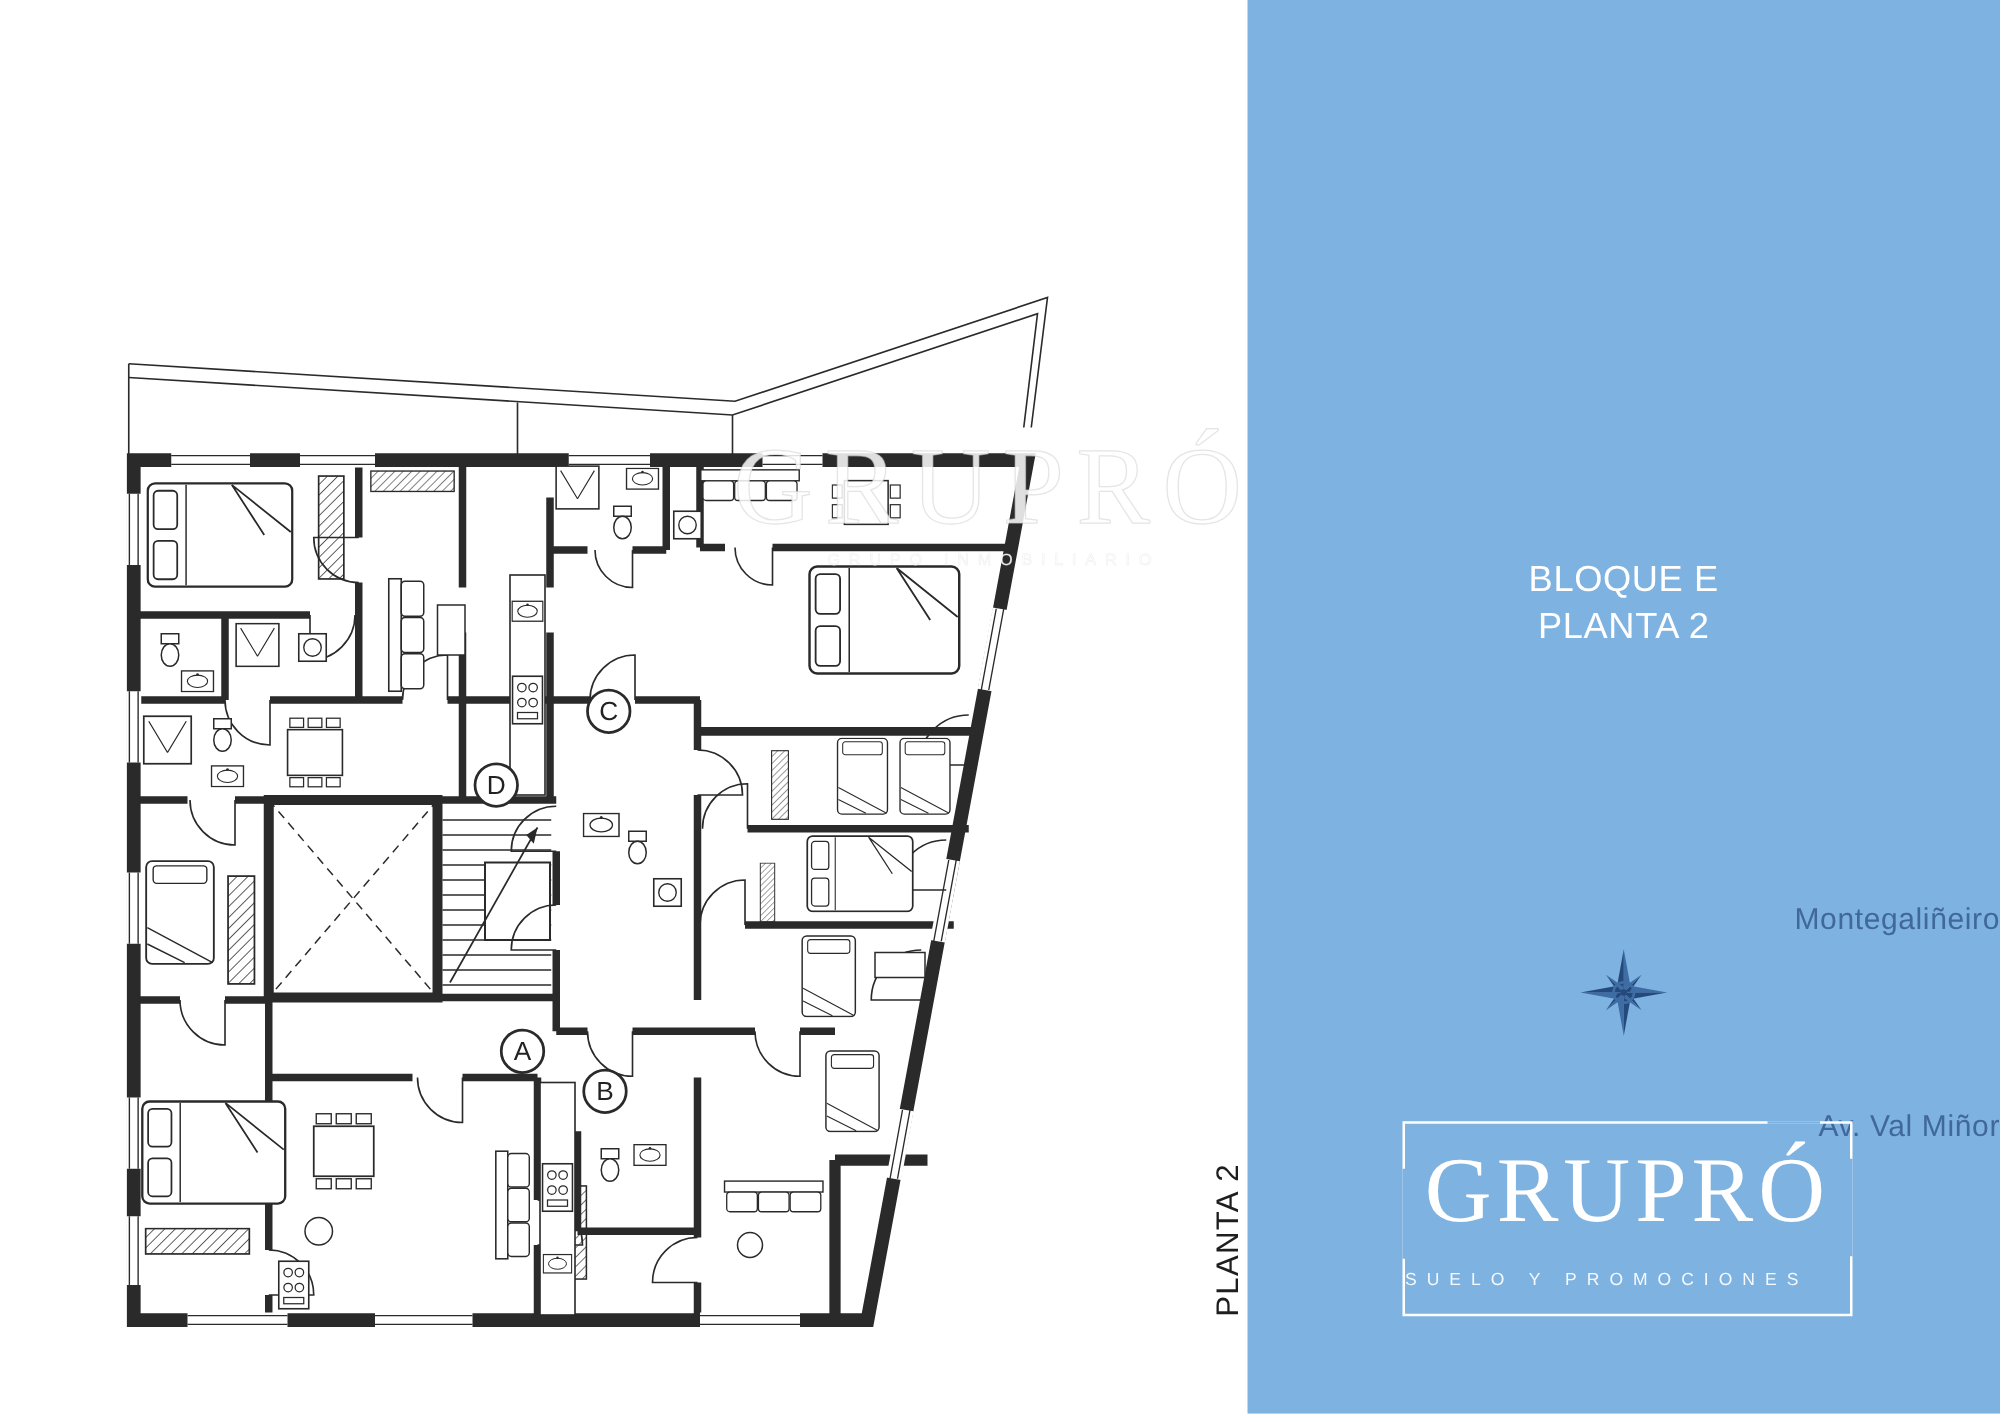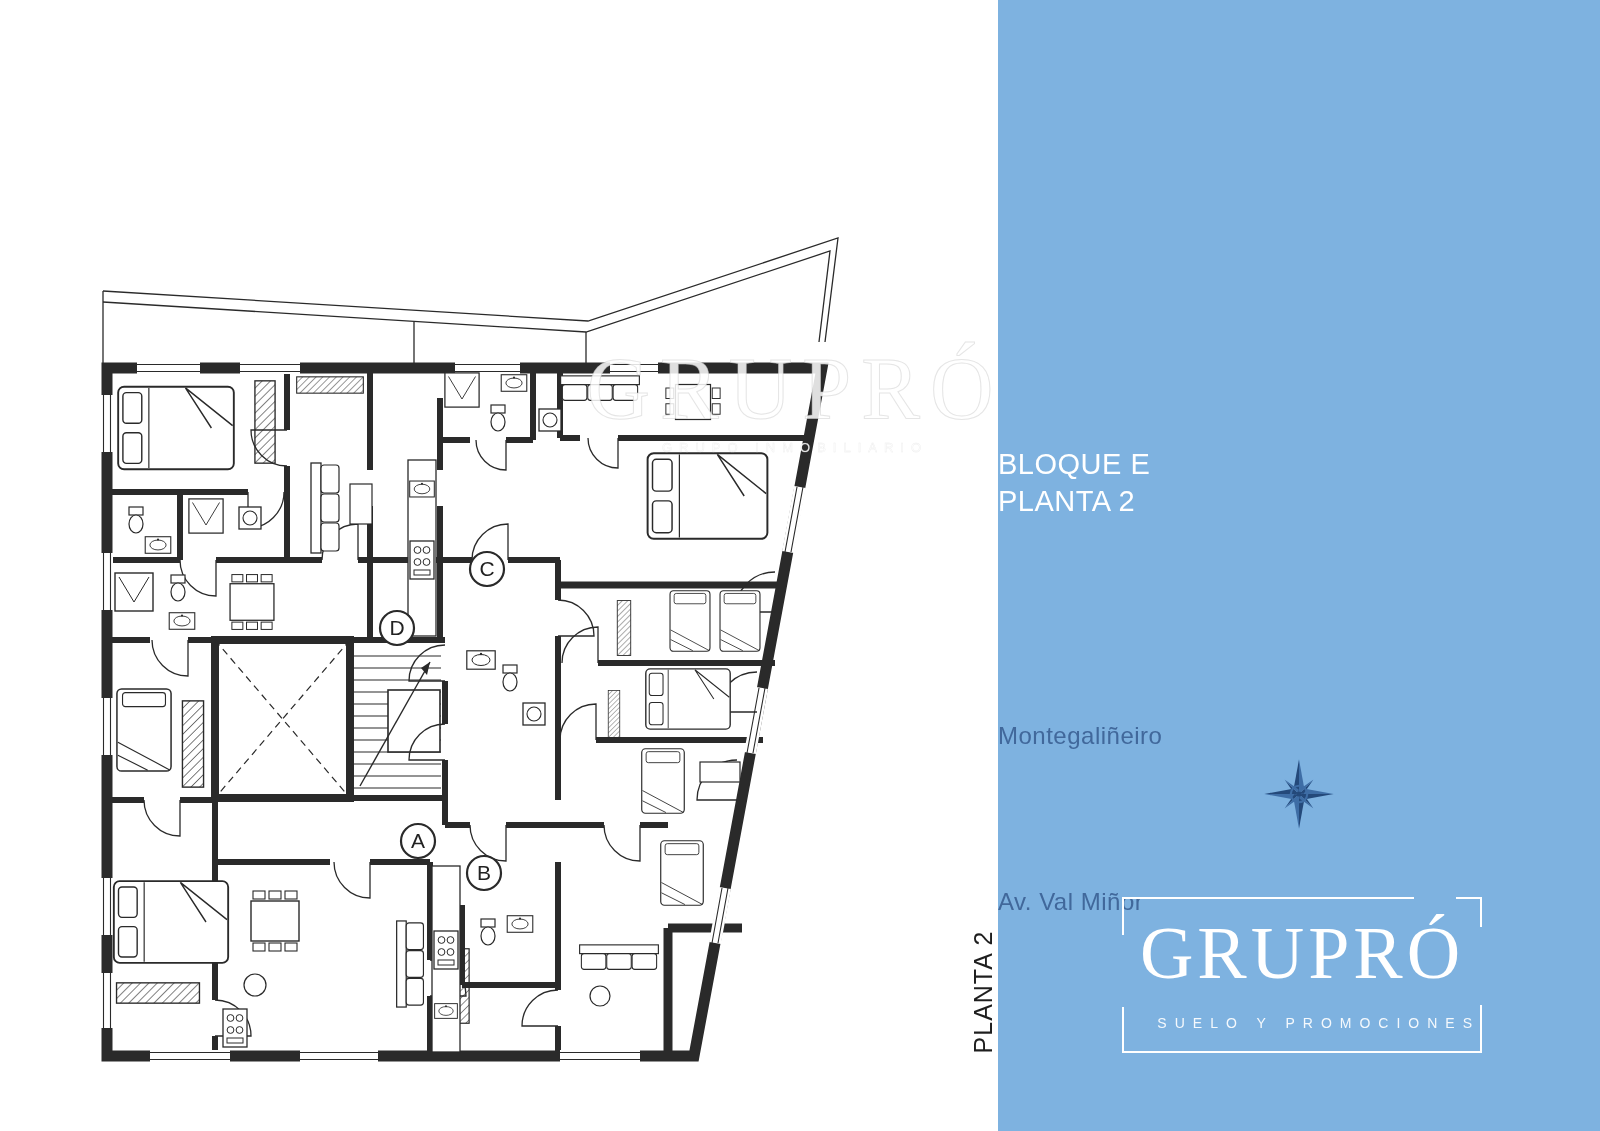--- a/index.html
+++ b/index.html
@@ -3,35 +3,35 @@
 <meta charset="utf-8">
 <style>
   html,body{margin:0;padding:0;}
   body{width:1600px;height:1131px;position:relative;background:#ffffff;overflow:hidden;
        font-family:"Liberation Sans", sans-serif;}
   .plan-area{position:absolute;left:0;top:0;width:998px;height:1131px;background:#ffffff;}
   .plan-svg{position:absolute;left:0;top:0;}
   .side-label{position:absolute;left:983px;top:992px;transform:translate(-50%,-50%) rotate(-90deg);
        color:#1e1e1e;font-size:25px;letter-spacing:1px;white-space:nowrap;}
   .panel{position:absolute;left:998px;top:0;width:602px;height:1131px;background:#7eb2e0;}
-  .panel-title{position:absolute;top:446px;left:0;width:100%;color:#ffffff;
+  .panel-title{position:absolute;top:446px;left:0;width:100%;text-align:center;color:#ffffff;
        font-size:29px;line-height:37px;letter-spacing:0.5px;}
   .panel-title span{display:block;}
-  .loc{position:absolute;left:0;width:100%;text-align:left;color:#41689b;font-size:24px;letter-spacing:0.5px;}
+  .loc{position:absolute;left:0;width:100%;text-align:right;color:#41689b;font-size:24px;letter-spacing:0.5px;}
   .loc-top{top:722px;}
   .loc-bottom{top:888px;}
   .compass{position:absolute;left:50%;top:794px;transform:translate(-50%,-50%);}
   .logo-box{position:absolute;left:124px;top:897px;width:356px;height:152px;border:2px solid #ffffff;}
   .logo-box .patch{position:absolute;background:#7eb2e0;}
   .patch-l{left:-2px;top:36px;width:2px;height:72px;}
   .patch-r{right:-2px;top:28px;width:2px;height:78px;}
   .patch-t{top:-2px;right:24px;width:42px;height:2px;}
   .logo-name{position:absolute;top:14px;left:0;width:100%;text-align:center;color:#ffffff;
        font-family:"Liberation Serif", serif;font-size:74px;line-height:1.1;letter-spacing:4px;}
-  .logo-tagline{position:absolute;top:116px;left:0;width:100%;text-align:right;color:rgba(255,255,255,.92);
+  .logo-tagline{position:absolute;top:116px;left:0;width:100%;text-align:left;color:rgba(255,255,255,.92);
        font-size:14px;letter-spacing:8px;}
   .phone{position:absolute;top:1058px;left:0;width:100%;text-align:center;color:#ffffff;
        font-size:31px;font-weight:600;letter-spacing:1px;}
   
   .plan-svg *{vector-effect:none;}
   .ink{stroke:#2a2a2a;fill:none;}
 </style>
 </head>
 <body>
 

